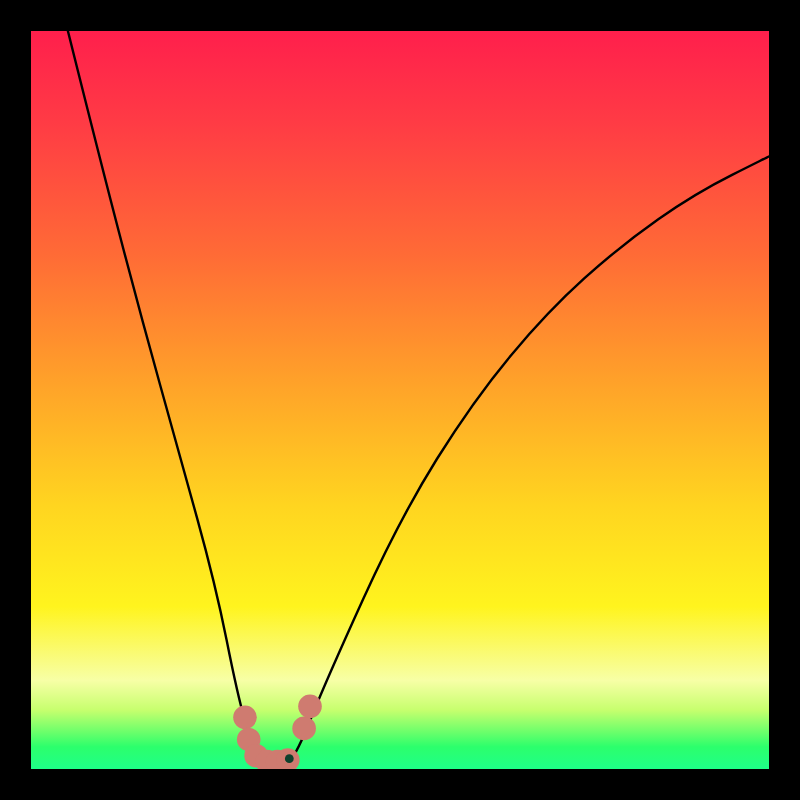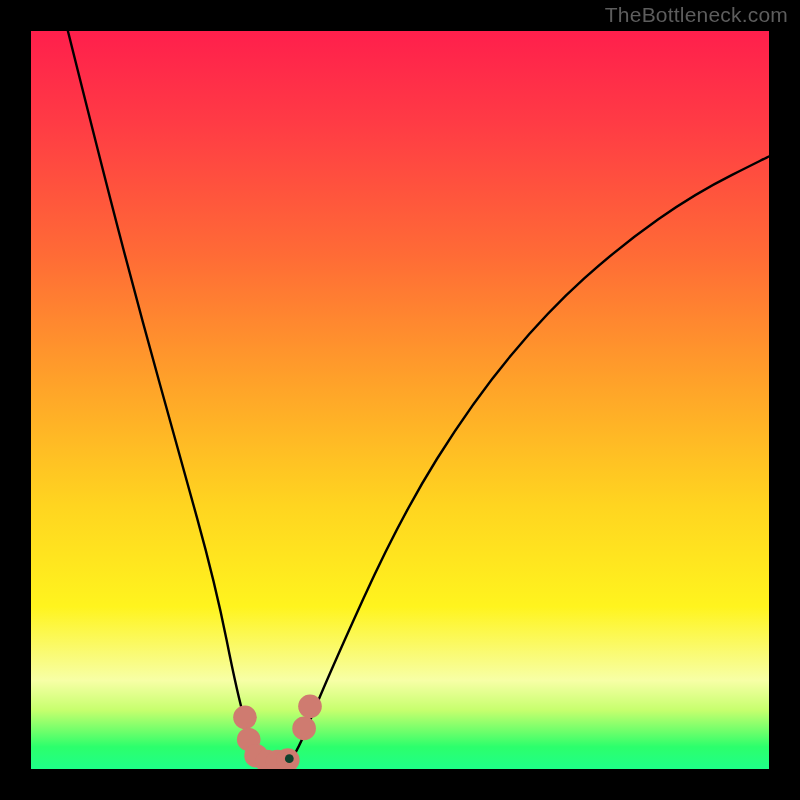--- a/index.html
+++ b/index.html
@@ -68,14 +68,13 @@
           <circle cx="225.1" cy="724.7" r="11.8" fill="#cf7b70"></circle>
           <circle cx="236.2" cy="730.6" r="11.8" fill="#cf7b70"></circle>
           <circle cx="246.5" cy="730.6" r="11.8" fill="#cf7b70"></circle>
           <circle cx="256.8" cy="729.1" r="11.8" fill="#cf7b70"></circle>
           <circle cx="273.1" cy="697.4" r="11.8" fill="#cf7b70"></circle>
           <circle cx="279.0" cy="675.3" r="11.8" fill="#cf7b70"></circle>
           <circle cx="258.3" cy="727.7" r="4.4" fill="#0d402c"></circle>
         </g>
     </svg>
   </div>
-  <div class="watermark">TheBottleneck.com</div>
 </div>
 
 </body></html>

